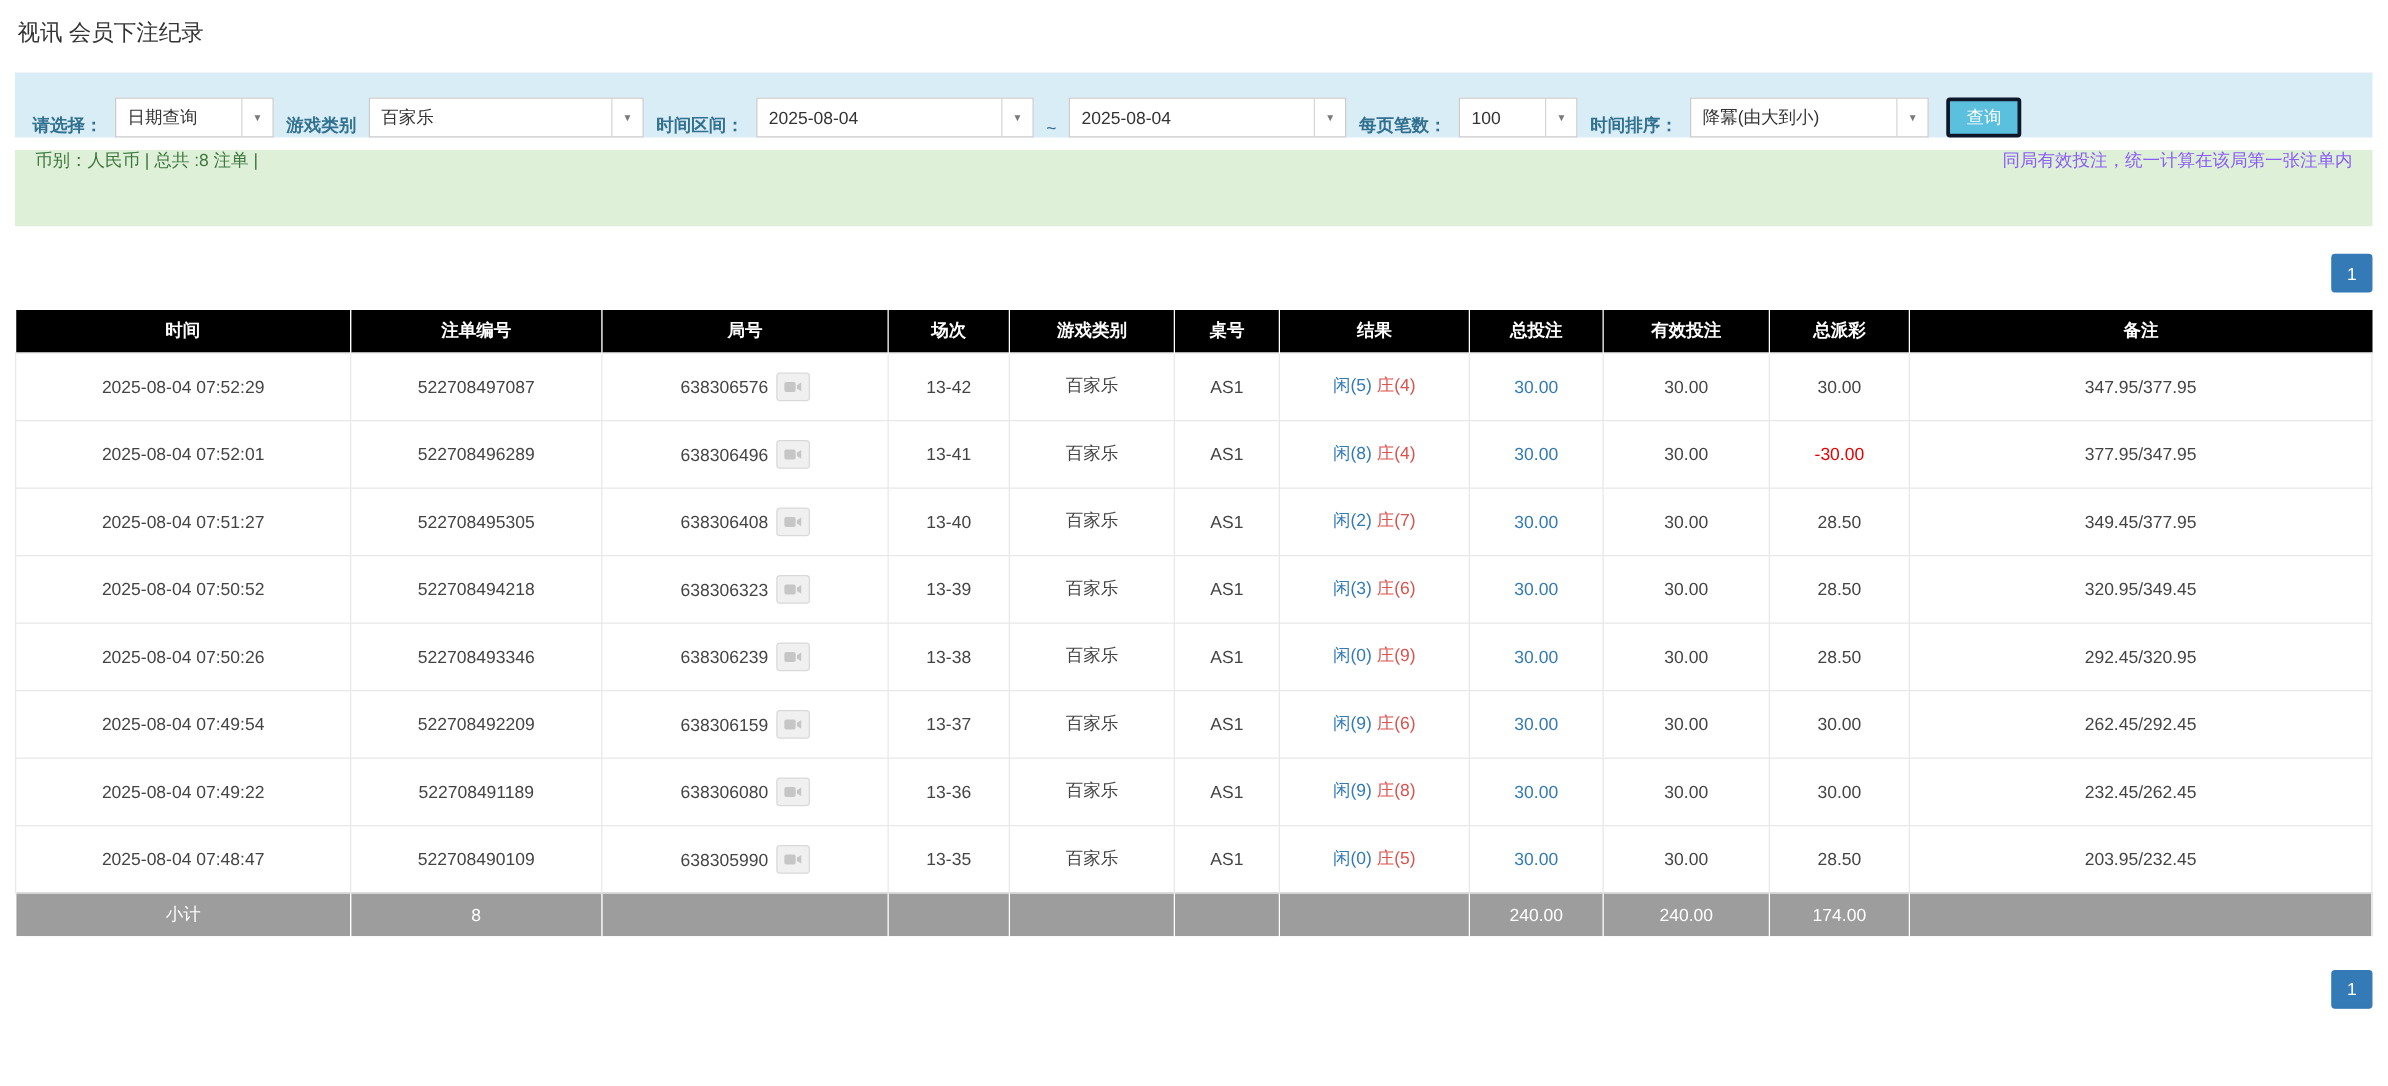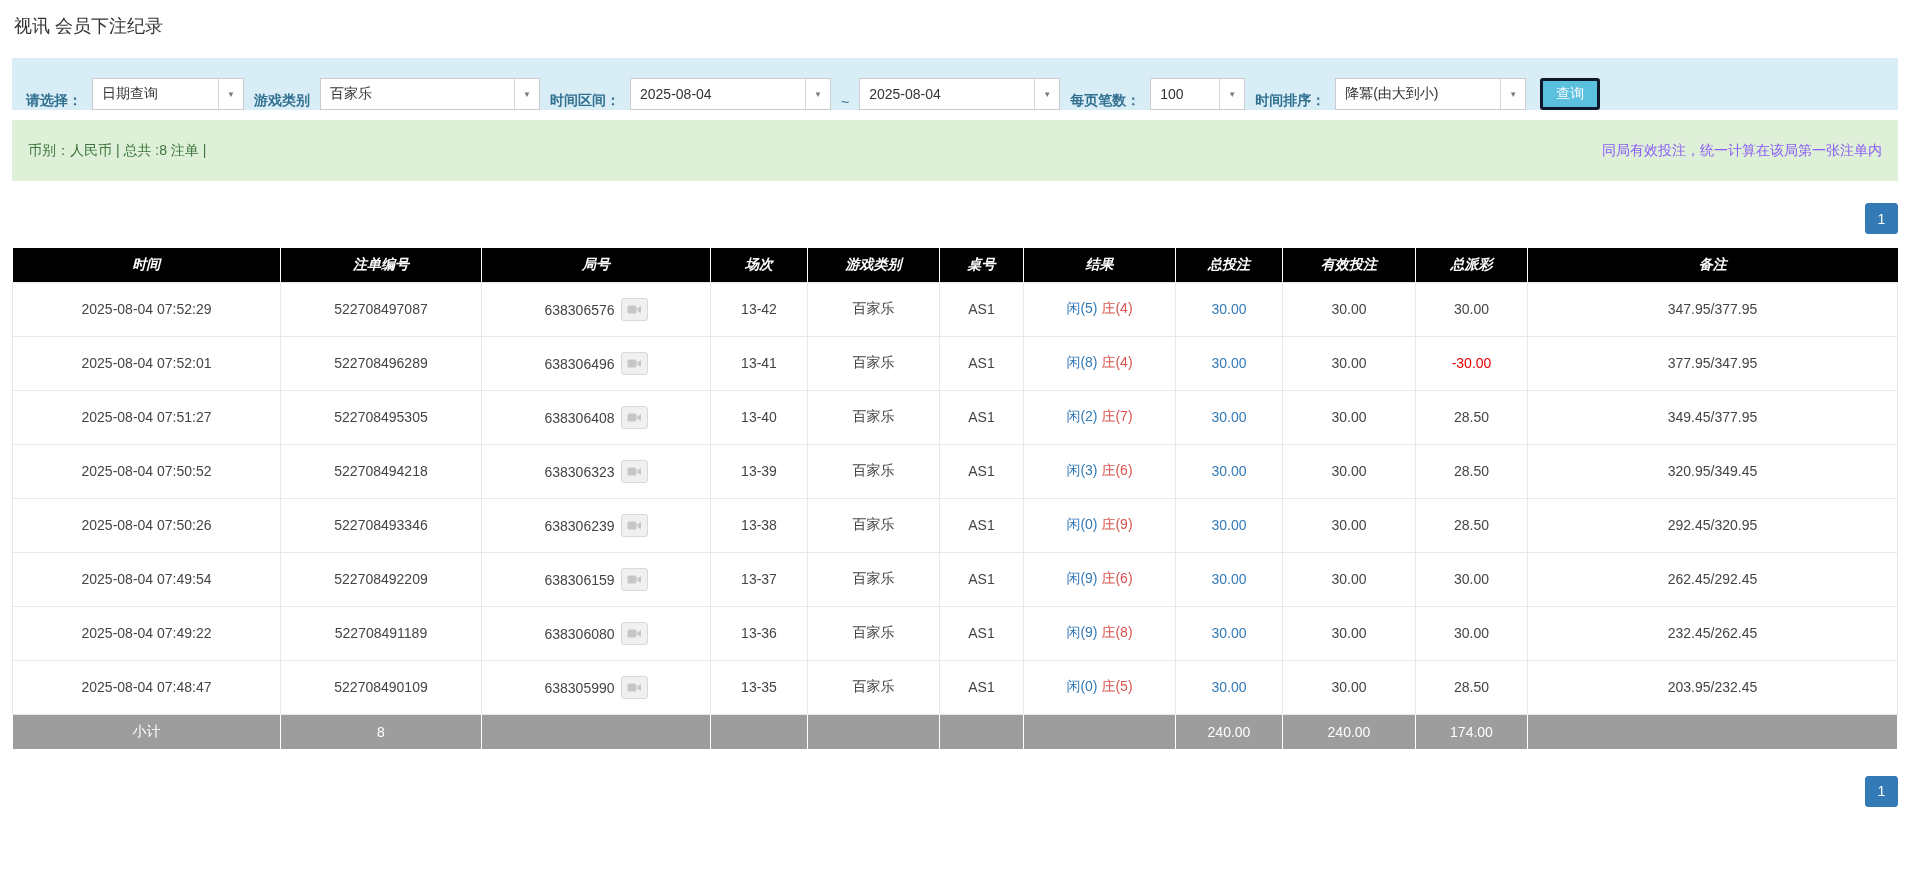--- a/index.html
+++ b/index.html
@@ -25,54 +25,54 @@
     gap: 10px;
     white-space: nowrap;
   }
   .filter-label { color: #31708f; font-weight: bold; }
   .combo { display: inline-flex; height: 32px; background: #fff; border: 1px solid #cbcbcb; }
   .combo-text { flex: 1; display: flex; align-items: center; padding: 0 9px; color: #333; overflow: hidden; }
   .combo-arrow {
     width: 25px; display: flex; align-items: center; justify-content: center;
     border-left: 1px solid #d6d6d6; color: #7a7a7a; font-size: 8px; cursor: pointer;
   }
-  .w-query { width: 152px; } .w-game { width: 220px; } .w-date { width: 201px; }
+  .w-query { width: 127px; } .w-game { width: 220px; } .w-date { width: 222px; }
   .w-size { width: 95px; } .w-sort { width: 191px; }
   .tilde { color: #31708f; }
   .btn-search {
     margin-left: 4px; height: 32px; padding: 0 13px;
     background: #5bc0de; border: 3px solid #0f172a; border-radius: 3px;
     color: #fff; font-size: 14px; cursor: pointer;
     font-family: "Liberation Sans", "DejaVu Sans", sans-serif;
   }
 
   
   .summary-bar {
     margin-top: 10px; background: #dff0d8; height: 61px;
-    display: flex; align-items: center; justify-content: space-between; padding: 0 16px;
+    display: flex; justify-content: space-between; padding: 0 16px;
   }
   .summary-left { color: #3c763d; }
   .summary-right { color: #8b5cf6; }
 
   
   .pagination-row { display: flex; justify-content: flex-end; }
   .pagination-row.top { margin: 22px 0 14px; }
   .pagination-row.bottom { margin: 26px 0 16px; }
   .page-btn {
     min-width: 33px; height: 31px; background: #337ab7; border: 1px solid #337ab7;
     border-radius: 3px; color: #fff; display: flex; align-items: center; justify-content: center;
     font-size: 14px; cursor: pointer;
     font-family: "Liberation Sans", "DejaVu Sans", sans-serif;
   }
 
   
   table.records { width: 100%; border-collapse: collapse; table-layout: fixed; }
   table.records thead th {
     background: #000; color: #fff; height: 34px; font-weight: bold; font-size: 14px;
-    border-right: 1px solid #fff; text-align: center; font-style: italic;
+    border-right: 1px solid #fff; text-align: center;
   }
   table.records thead th:last-child { border-right: none; }
   table.records tbody td {
     height: 54px; border: 1px solid #e8e8e8; text-align: center; color: #444;
     background: #fff; overflow: hidden; font-size: 14px;
   }
   .round-id { vertical-align: middle; }
   .replay-btn {
     display: inline-flex; align-items: center; justify-content: center;
     width: 27px; height: 23px; margin-left: 6px; padding: 0;

